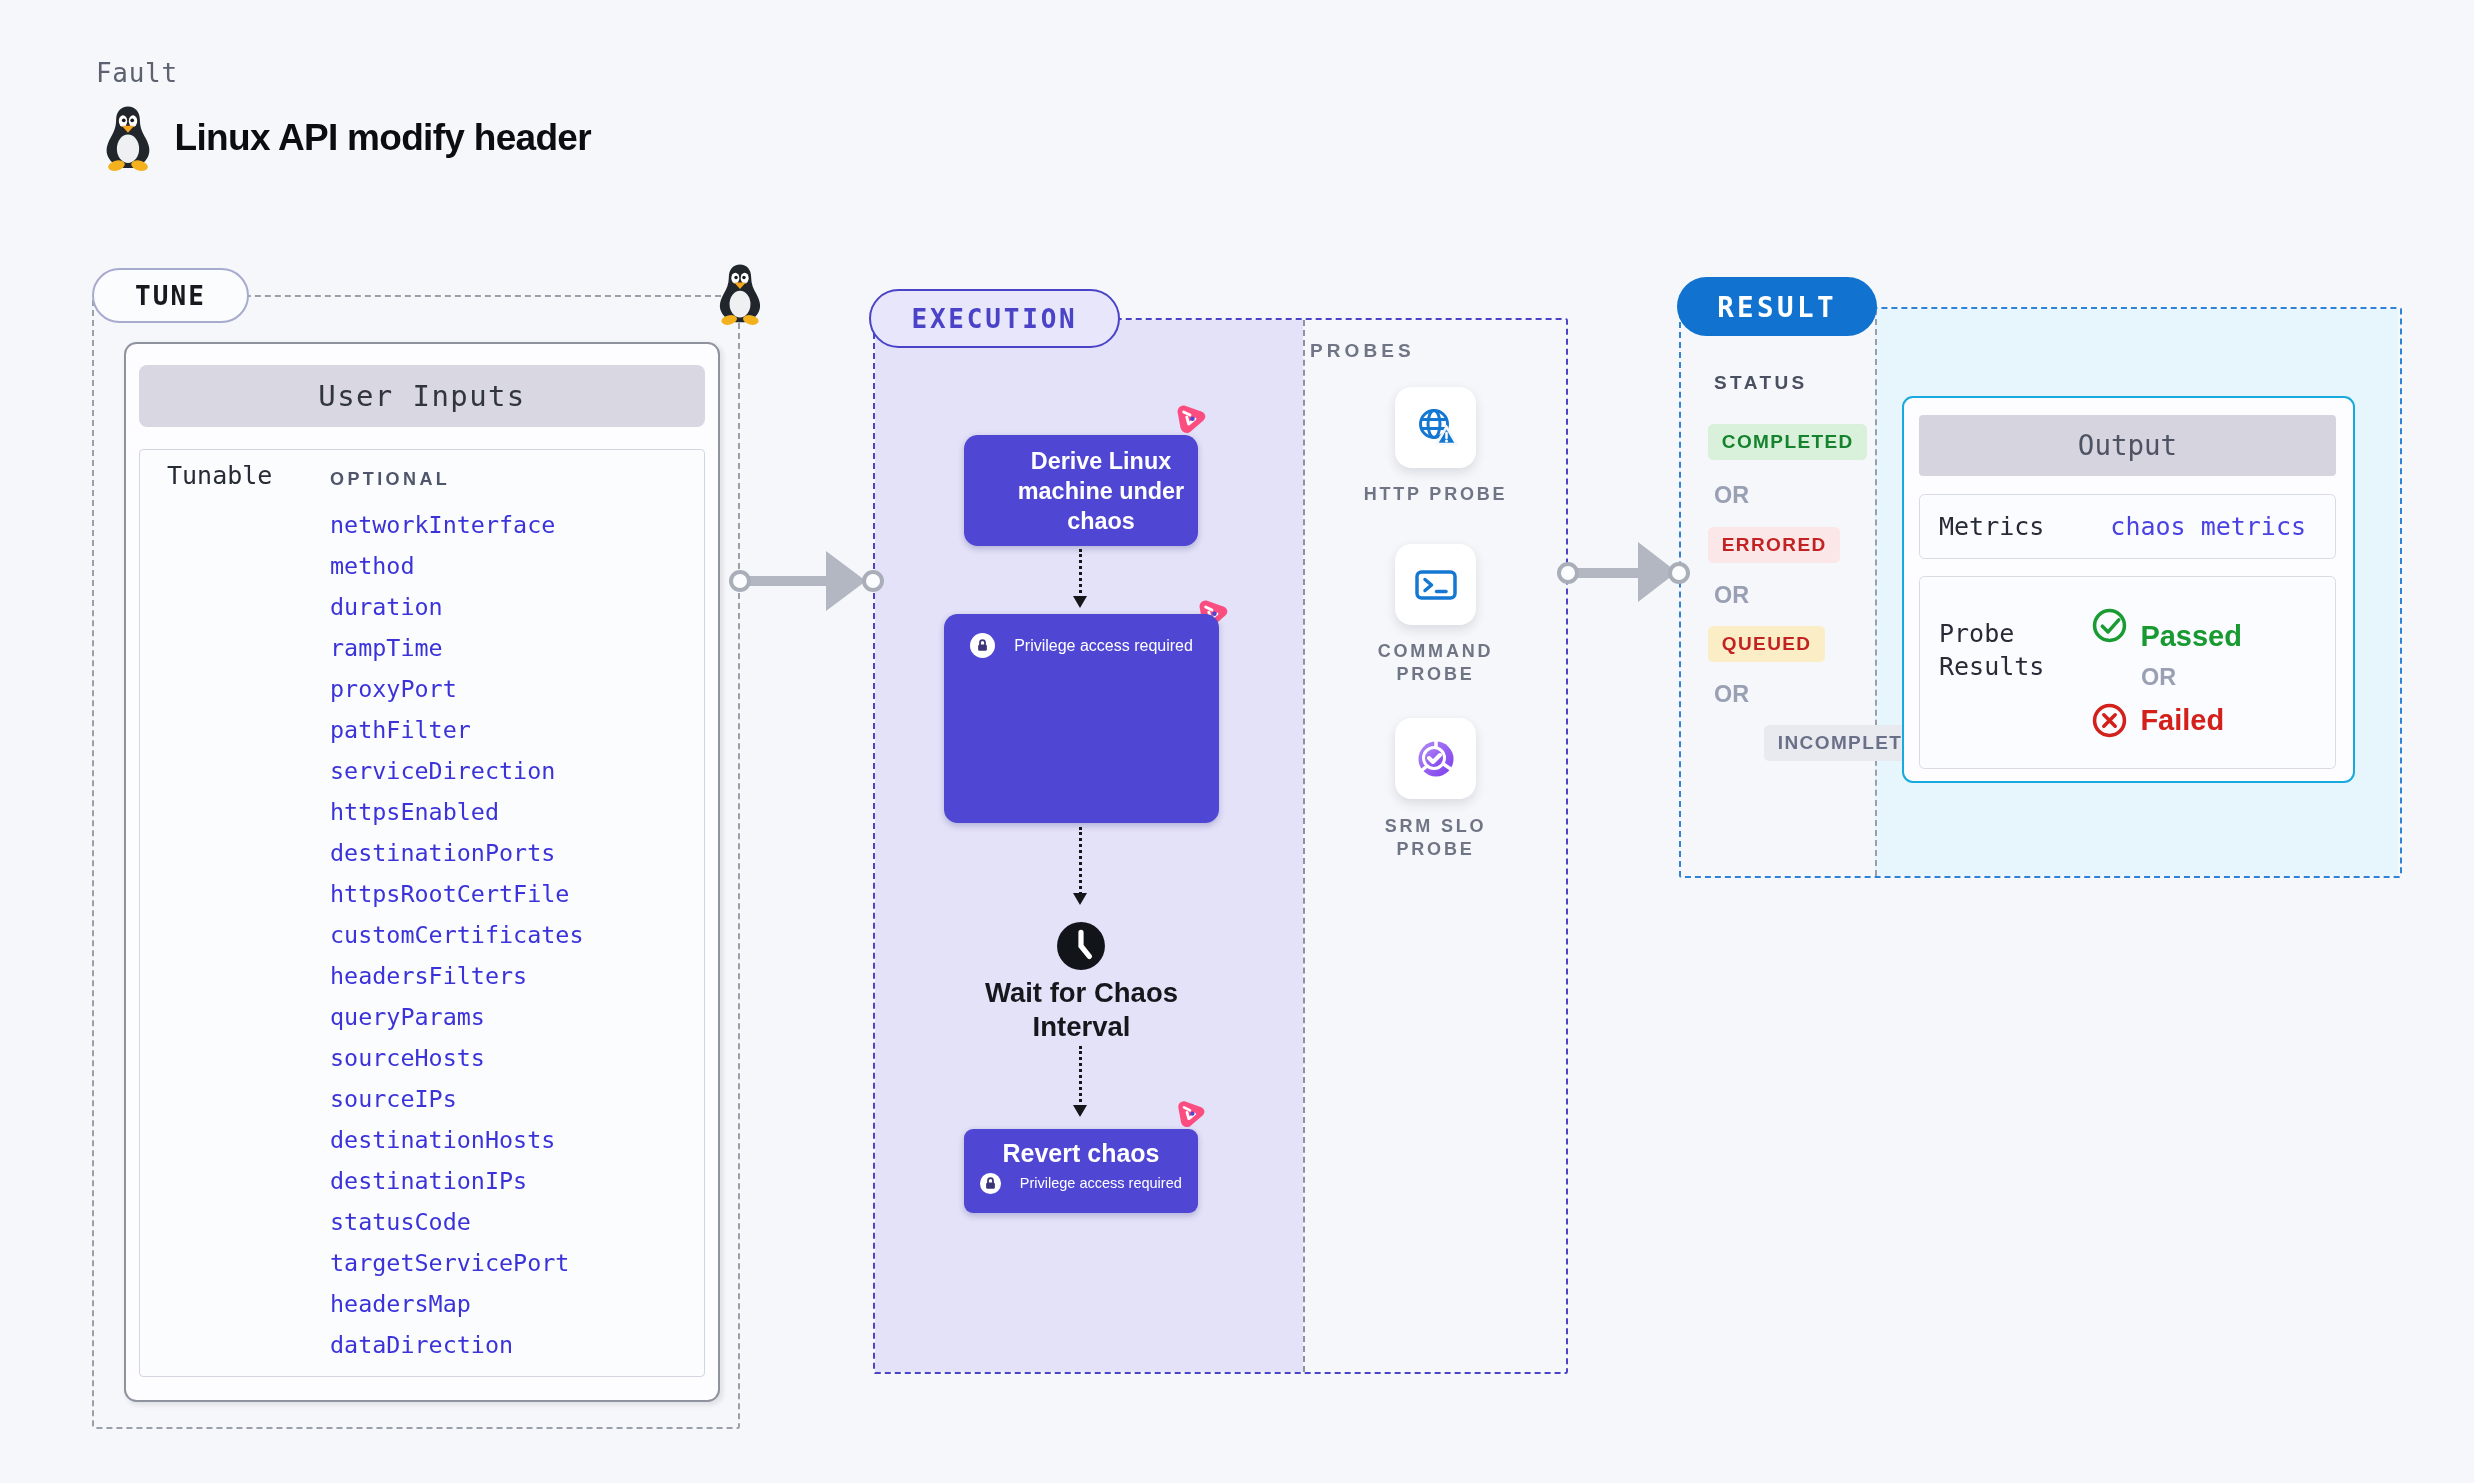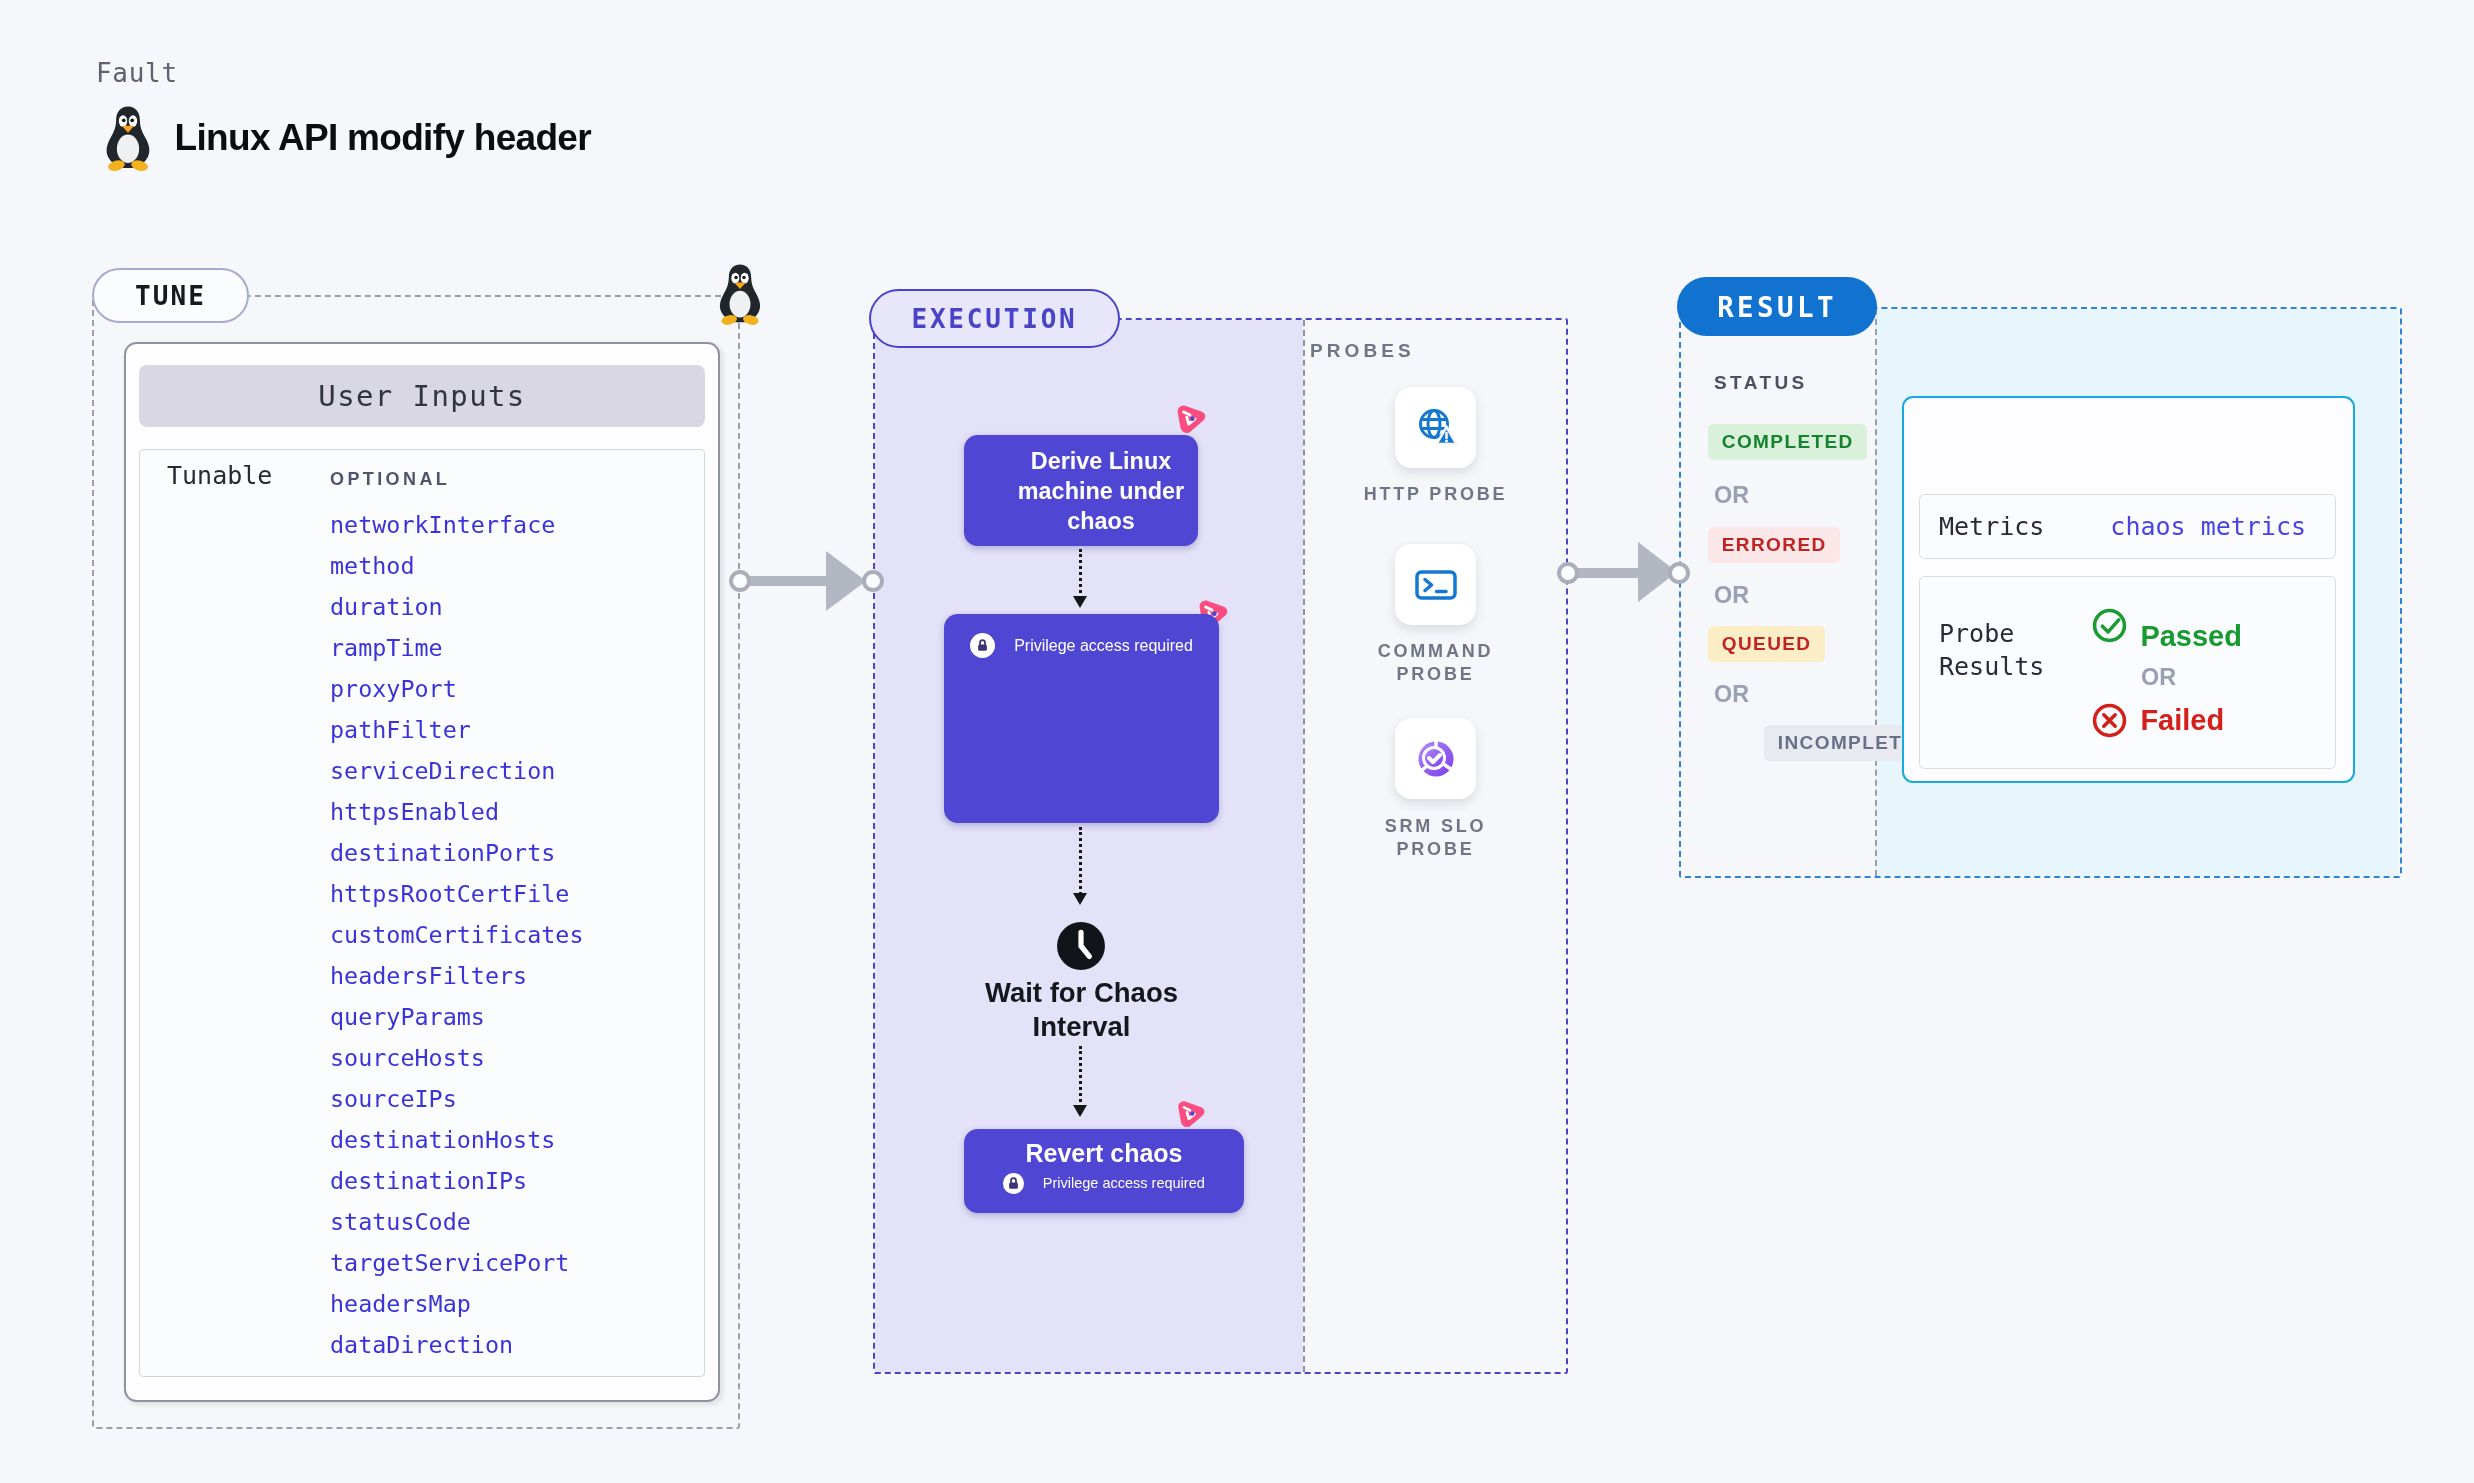--- a/index.html
+++ b/index.html
@@ -50,22 +50,22 @@
   .exec-fill { left:0; top:0; width:428px; height:100%; background:#e3e2f8; }
   .exec-divider { left:428px; top:0; height:100%; border-left:2.1px dashed #8d929c; }
   .exec-pill { left:869px; top:289px; width:251px; height:59px; background:#e7e6fb; border:2.8px solid #4a43c8;
                color:#4a43c8; font-size:26px; letter-spacing:2.8px; }
   .chaos-box { background:#4f46d3; border-radius:13.8px; color:#ffffff; text-align:center; z-index:2;
                box-shadow:0 2.8px 6.9px rgba(40,36,120,.25); }
   .box-step1 { left:964px; top:435px; width:234px; height:111px; padding-top:11px;
                font-weight:700; font-size:23.4px; line-height:30px;padding-left:40px; }
   .box-step2 { left:944px; top:614px; width:275px; height:209px; padding-top:12.4px;
                font-weight:700; font-size:23px; line-height:27.5px; }
-  .box-step3 { left:964px; top:1129px; width:280px; height:84px; padding-top:9.6px;
-               font-weight:700; font-size:25px; }
+  .box-step3 { left:964px; top:1129px; width:234px; height:84px; padding-top:9.6px;
+               font-weight:700; font-size:25px;border-radius:9px; }
   .lock-row { display:flex; align-items:center; justify-content:center; gap:19px; margin-top:5.5px; }
   .lock-circle { width:25px; height:25px; border-radius:50%; background:#ffffff; display:flex;
                  align-items:center; justify-content:center; }
   .lock-circle svg { width:15px; height:15px; }
   .lock-note { font-size:16px; font-weight:500; color:#ffffff; }
   .box-step3 .lock-circle { width:20.6px; height:20.6px; } .box-step3 .lock-note { font-size:14.5px; }
   .chaos-badge { width:34px; height:34px; z-index:1; }
   .dotted-arrow { width:0; border-left:3.4px dotted #14161a; z-index:2; }
   .dotted-arrow::after { content:""; position:absolute; left:-9px; bottom:-11px;
                          border:7.6px solid transparent; border-top:12.4px solid #14161a; }
@@ -309,20 +309,21 @@
   <div class="abs status-label">STATUS</div>
   <div class="abs status-badge st-completed" style="left:1708px; top:424px;">COMPLETED</div>
   <div class="abs or-label" style="left:1714px; top:482px;">OR</div>
   <div class="abs status-badge st-errored" style="left:1708px; top:527px;">ERRORED</div>
   <div class="abs or-label" style="left:1714px; top:582px;">OR</div>
   <div class="abs status-badge st-queued" style="left:1708px; top:626px;">QUEUED</div>
   <div class="abs or-label" style="left:1714px; top:681px;">OR</div>
   <div class="abs status-badge st-incompleted" style="left:1764px; top:725px;">INCOMPLETED</div>
 
   <div class="abs output-card">
+    <div class="abs output-header mono">Output</div>
     <div class="abs metrics-row">
       <span class="metrics-label mono">Metrics</span>
       <span class="metrics-value mono">chaos metrics</span>
     </div>
     <div class="abs proberes-row">
       <div class="abs proberes-label mono pre">Probe
 Results</div>
       <div class="abs proberes-col">
         <div class="verdict-row">
           <svg viewBox="0 0 52 52">

